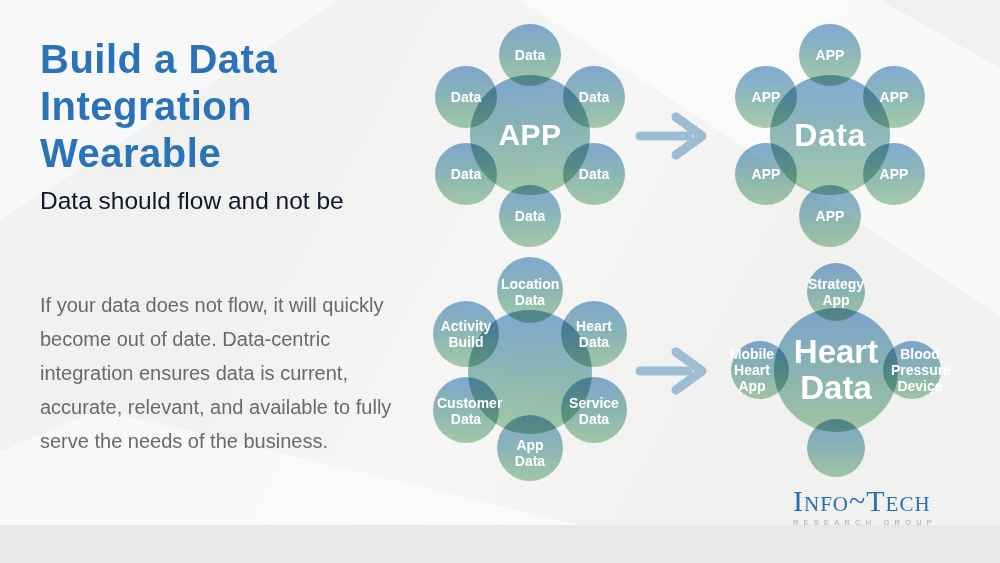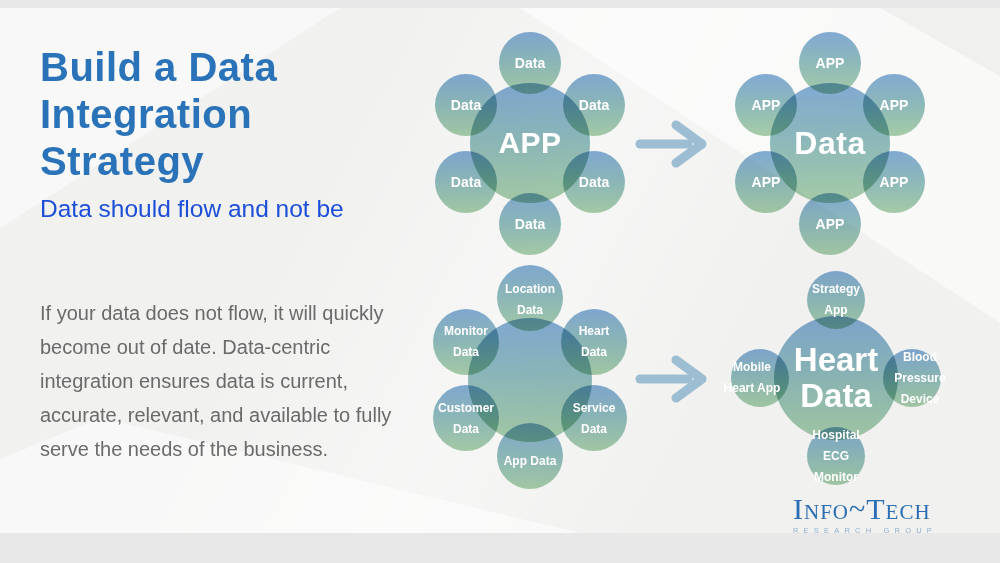--- a/index.html
+++ b/index.html
@@ -1,40 +1,39 @@
 <!DOCTYPE html>
 <html><head>
 <meta charset="utf-8">
 <style>
   * { margin:0; padding:0; box-sizing:border-box; }
   html,body { background:#e8e8e8; }
   .canvas {
     position:relative; width:1000px; height:525px; overflow:hidden;
     background:#f1f1f0;
     font-family:"Liberation Sans","DejaVu Sans",sans-serif;
-    margin-top:8px;
   }
   
   .bg { position:absolute; inset:0; pointer-events:none; }
   .bg-a { background:rgba(255,255,255,.5); clip-path:polygon(0 0,34% 0,0 42%); }
   .bg-b { background:rgba(255,255,255,.55); clip-path:polygon(52% 0,100% 0,100% 60%); }
   .bg-c { background:rgba(255,255,255,.5); clip-path:polygon(0 100%,0 86%,10% 78%,58% 100%); }
   .bg-d { background:linear-gradient(118deg, rgba(255,255,255,0) 32%, rgba(255,255,255,.38) 52%, rgba(255,255,255,0) 72%); }
   .bg-e { background:rgba(0,0,0,.035); clip-path:polygon(88% 0,100% 0,100% 13%); }
 
   
   .headline {
     position:absolute; left:40px; top:36px; width:340px;
     color:#2b73b8; font-size:40px; font-weight:bold; line-height:47px;
     letter-spacing:.5px;
   }
   .headline span { display:block; }
   .subtitle {
     position:absolute; left:40px; top:184px; width:400px;
-    color:#1d4ed8; font-size:24.5px; line-height:34px;
+    color:#0f172a; font-size:24.5px; line-height:34px;
   }
   .subtitle span { display:block; }
   .body-copy {
     position:absolute; left:40px; top:288px; width:386px;
     color:#6a6a6a; font-size:20px; line-height:34px;
   }
 
   
   .diagram { position:absolute; width:240px; height:240px; }
   .c {
@@ -66,21 +65,21 @@
   .labels { position:absolute; inset:0; }
   .labels span {
     position:absolute; transform:translate(-50%,-50%);
     color:#fff; text-align:center; white-space:normal;
   }
   .lab-lg { font-size:30px; font-weight:bold; letter-spacing:.5px; }
   .lab-lg2 { font-size:32px; font-weight:bold; letter-spacing:.5px; }
   .lab-md { font-size:19px; font-weight:bold; line-height:22px; width:124px; }
   .lab-hd { font-size:33px; font-weight:bold; line-height:36px; width:114px; }
   .lab-sm { font-size:14px; font-weight:bold; }
-  .lab-xs { font-size:12px; font-weight:bold; line-height:21px; width:58px; }
+  .lab-xs { font-size:14px; font-weight:bold; line-height:16px; width:58px; }
   .p-center { left:120px; top:120px; }
   .p-top    { left:120px; top:40px; }
   .p-bottom { left:120px; top:201px; }
   .p-tl     { left:56px;  top:82px; }
   .p-tr     { left:184px; top:82px; }
   .p-bl     { left:56px;  top:159px; }
   .p-br     { left:184px; top:159px; }
   .p-n { left:120px; top:42px; }
   .p-s { left:120px; top:198px; }
   .p-w { left:36px;  top:120px; }
@@ -107,21 +106,21 @@
 <div class="canvas">
   <div class="bg bg-d"></div>
   <div class="bg bg-a"></div>
   <div class="bg bg-b"></div>
   <div class="bg bg-c"></div>
   <div class="bg bg-e"></div>
 
   <h1 class="headline">
     <span>Build a Data</span>
     <span>Integration</span>
-    <span>Strategy</span>
+    <span>Wearable</span>
   </h1>
   <p class="subtitle">
     <span>Data should flow and not be</span>
   </p>
   <p class="body-copy">If your data does not flow, it will quickly become out of date. Data-centric integration ensures data is current, accurate, relevant, and available to fully serve the needs of the business.</p>
 
   <div class="diagram" style="left:410px; top:15px;">
     <div class="c c-top"></div>
     <div class="c c-tl"></div>
     <div class="c c-tr"></div>
@@ -167,21 +166,21 @@
   <div class="diagram big6" style="left:410px; top:252px;">
     <div class="c c-top"></div>
     <div class="c c-tl"></div>
     <div class="c c-tr"></div>
     <div class="c c-bl"></div>
     <div class="c c-br"></div>
     <div class="c c-bottom"></div>
     <div class="c c-center-lg"></div>
     <div class="labels">
       <span class="lab-xs p-top">Location Data</span>
-      <span class="lab-xs p-tl">Monitor Data</span>
+      <span class="lab-xs p-tl">Activity Build</span>
       <span class="lab-xs p-tr">Heart Data</span>
       <span class="lab-xs p-bl">Customer Data</span>
       <span class="lab-xs p-br">Service Data</span>
       <span class="lab-xs p-bottom">App Data</span>
     </div>
   </div>
 
   <svg class="arrow" style="left:634px; top:345px;" viewBox="0 0 80 52">
     <path d="M6 26 H54" stroke="#9dbed2" stroke-width="9" stroke-linecap="round" fill="none"></path>
     <path d="M42 7 L68 26 L42 45" stroke="#9dbed2" stroke-width="9" stroke-linecap="round" stroke-linejoin="round" fill="none"></path>
@@ -191,21 +190,20 @@
     <div class="c c-n"></div>
     <div class="c c-w"></div>
     <div class="c c-e"></div>
     <div class="c c-s"></div>
     <div class="c c-center-lg"></div>
     <div class="labels">
       <span class="lab-hd p-center">Heart Data</span>
       <span class="lab-xs p-n">Strategy App</span>
       <span class="lab-xs p-w">Mobile Heart App</span>
       <span class="lab-xs p-e">Blood Pressure Device</span>
-      <span class="lab-xs p-s">Hospital ECG Monitor</span>
     </div>
   </div>
 
   <div class="logo">
     <div class="logo-main">Info~Tech</div>
     <div class="logo-sub">RESEARCH GROUP</div>
   </div>
 </div>
 
 </body></html>

